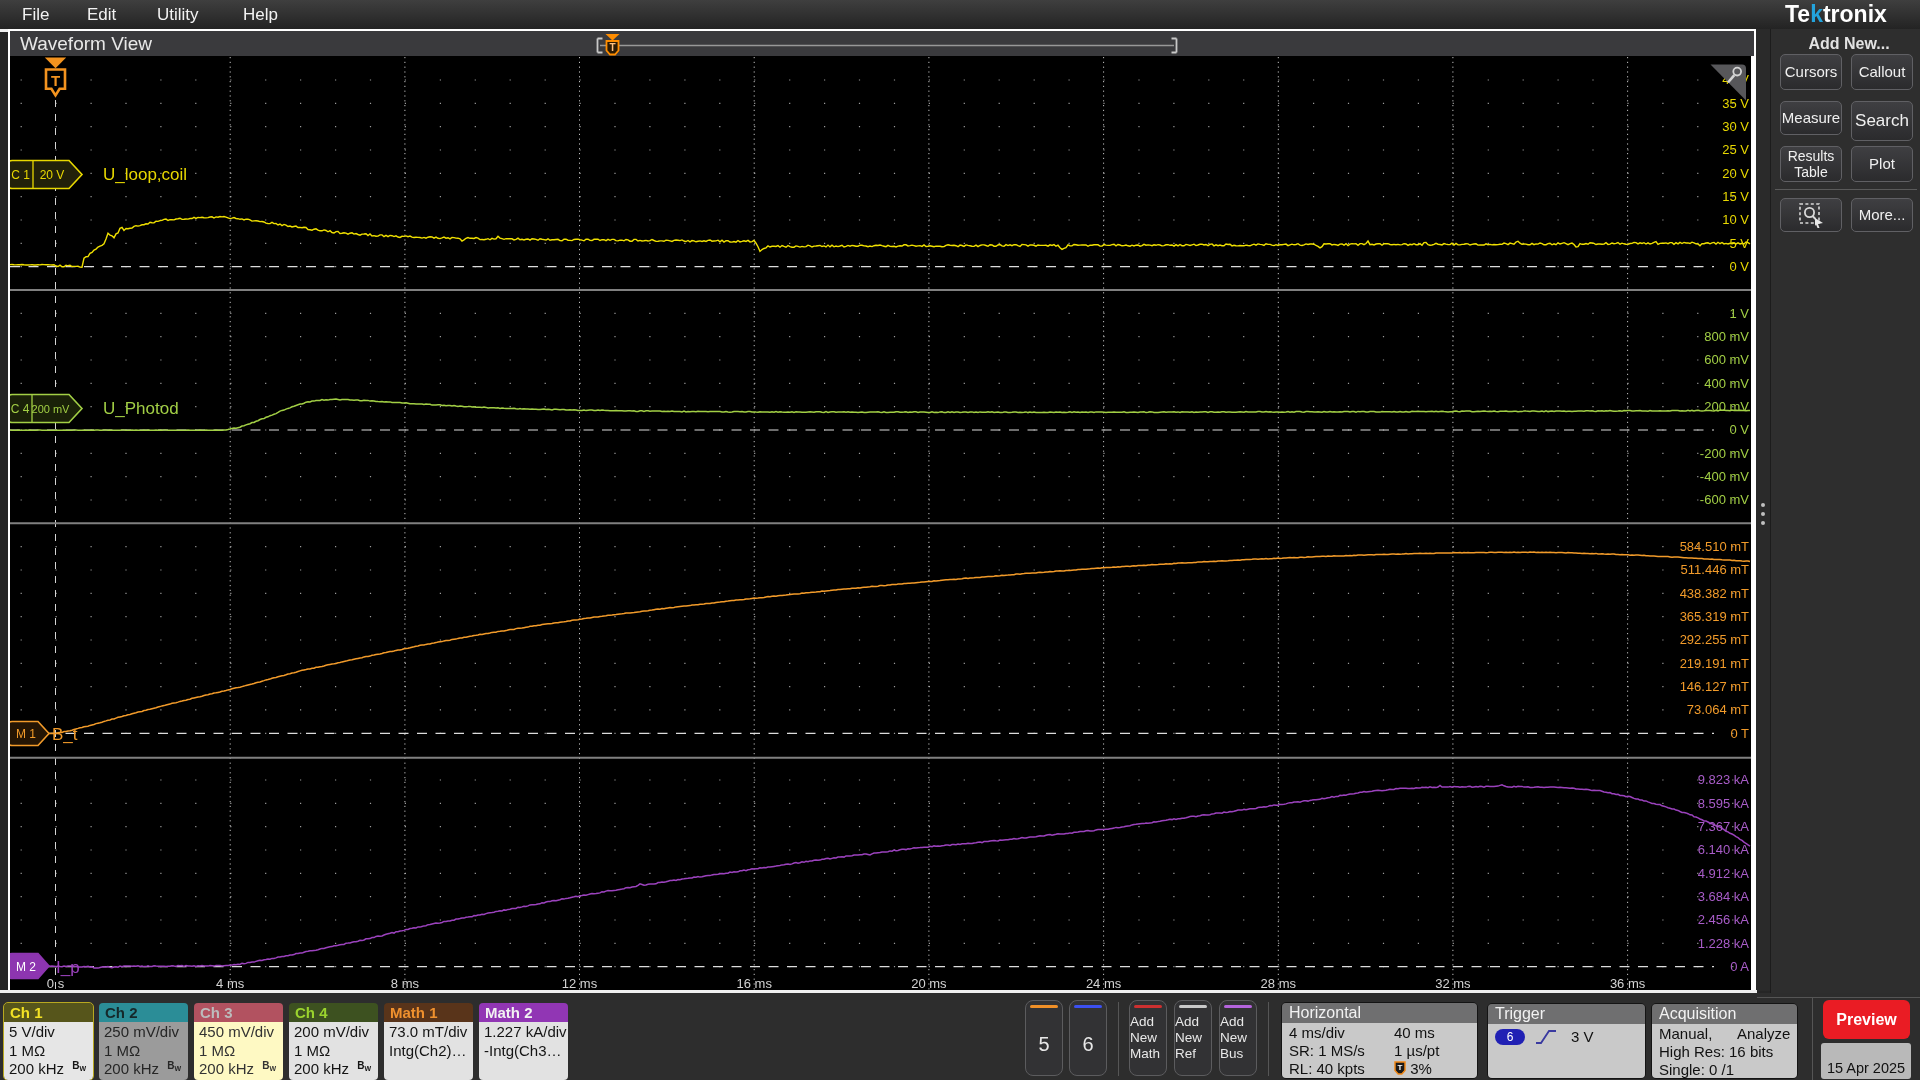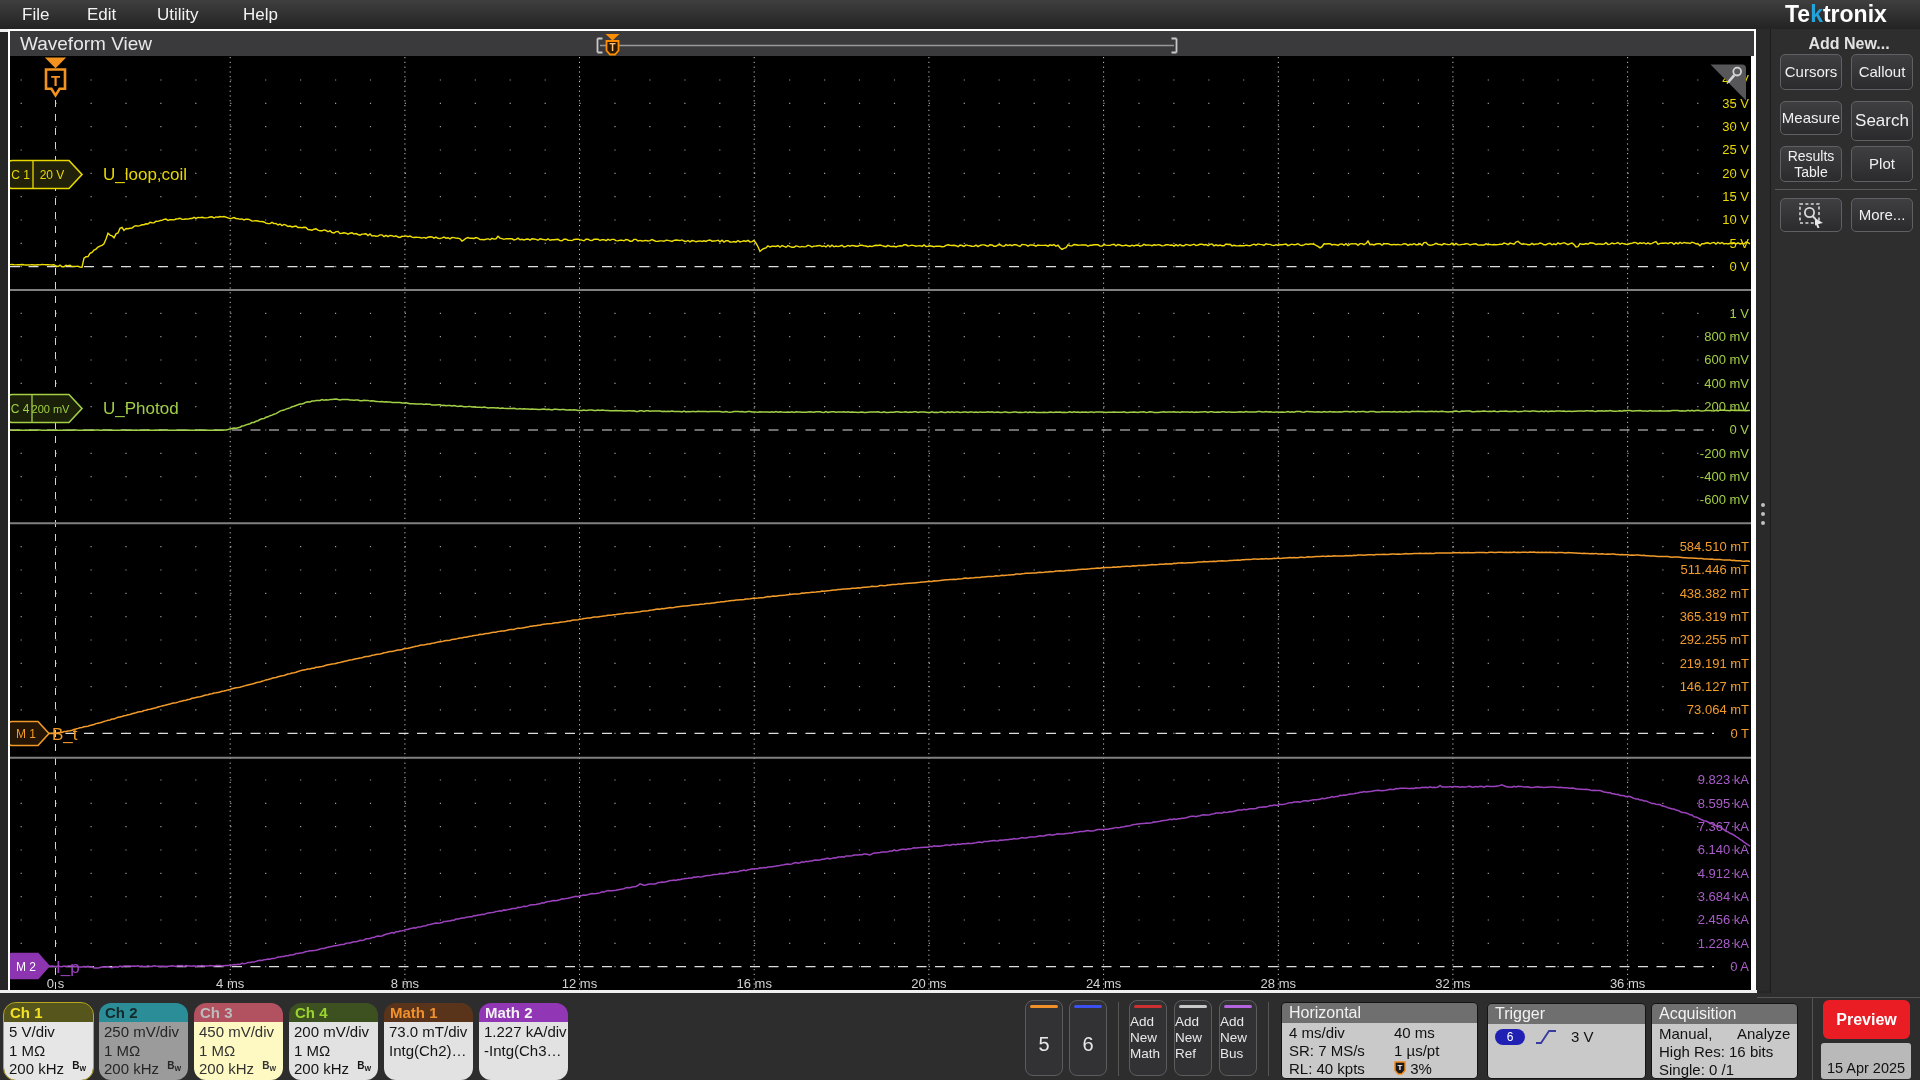--- a/index.html
+++ b/index.html
@@ -12,21 +12,21 @@
 #titlebar .t{position:absolute;left:10px;top:2px}
 #plotwrap{position:absolute;left:2px;top:27px;width:1741px;height:934px;background:#000}
 #scrollstrip{position:absolute;left:1756px;top:29px;width:14px;height:962px;background:#2a2a2a}
 #scrollstrip i{position:absolute;left:5px;width:4px;height:4px;border-radius:50%;background:#c0c0c0}
 #sidebar{position:absolute;left:1770px;top:29px;width:150px;height:968px;background:#2e2e2e;border-left:1px solid #1c1c1c}
 #sidebar .hd{position:absolute;left:3px;top:6px;width:150px;text-align:center;color:#e2e2e2;font-weight:bold;font-size:16px}
 .sbtn{position:absolute;background:linear-gradient(#3f3f42,#2b2b2d);border:1px solid #606064;border-radius:5px;color:#f0f0f0;display:flex;align-items:center;justify-content:center;text-align:center;line-height:16px}
 #sbsep{position:absolute;left:4px;top:160px;width:142px;height:1px;background:#5a5a5a}
 #botbar{position:absolute;left:0;top:993px;width:1920px;height:87px;background:#2d2d2d}
 #botline{position:absolute;left:0;top:990px;width:1757px;height:3px;background:#f0f0f0}
-.chb{position:absolute;top:10px;width:89px;height:77px;border-radius:12px;overflow:hidden}
+.chb{position:absolute;top:10px;width:89px;height:77px;border-radius:4px;overflow:hidden}
 .chh{height:19px;font-size:15px;font-weight:bold;padding:0 0 0 6px;line-height:19px}
 .chbody{height:58px;font-size:15px;padding:1px 0 0 5px;line-height:18.5px}
 .bl{white-space:nowrap;position:relative}
 .bw{position:absolute;right:7px;top:-3px;font-size:10px;font-weight:bold}
 .bw span{font-size:7px;vertical-align:-2px}
 .nbtn,.abtn{position:absolute;top:1000px;width:38px;height:76px;background:#323234;border:1px solid #5c5c5e;border-radius:8px}
 .nbar{position:absolute;left:4px;top:4px;width:28px;height:3px;border-radius:2px}
 .nlab{position:absolute;width:100%;top:32px;text-align:center;color:#e8e8e8;font-size:20px}
 .alab{position:absolute;width:100%;top:13px;color:#e8e8e8;font-size:13.5px;line-height:16px}
 .vsep{position:absolute;top:1002px;width:1px;height:74px;background:#565656}
@@ -263,21 +263,21 @@
   </div>
 <div class="abtn" style="left:1219px">
     <div class="nbar" style="background:#b464dc"></div>
     <div class="alab">Add<br>New<br>Bus</div>
   </div>
 <div class="vsep" style="left:1268px"></div>
 <div class="pan" style="left:1281px;top:1002px;width:197px;height:77px">
 <div class="ph">Horizontal</div>
 <div class="pb">
 <div class="pr"><span>4 ms/div</span><span class="pc2">40 ms</span></div>
-<div class="pr"><span>SR: 7 MS/s</span><span class="pc2">1 µs/pt</span></div>
+<div class="pr"><span>SR: 1 MS/s</span><span class="pc2">1 µs/pt</span></div>
 <div class="pr"><span>RL: 40 kpts</span><span class="pc2"><svg width="12" height="15" viewBox="0 0 12 15" style="vertical-align:-2px">
             <path d="M1 1 h10 v8.5 l-3.2,3.5 h-3.6 l-3.2,-3.5 z" fill="#1a1a1a" stroke="#f08818" stroke-width="1.5"></path>
             <text x="6" y="9" style="font:bold 8px &quot;Liberation Sans&quot;,sans-serif" fill="#fff" text-anchor="middle">T</text>
           </svg> 3%</span></div>
 </div>
   </div>
 <div class="pan" style="left:1487px;top:1003px;width:159px;height:76px">
 <div class="ph">Trigger</div>
 <div class="pb" style="padding-top:4px">
 <span class="pill">6</span><span style="margin-left:10px;vertical-align:-3px"><svg width="22" height="16" viewBox="0 0 22 16">

